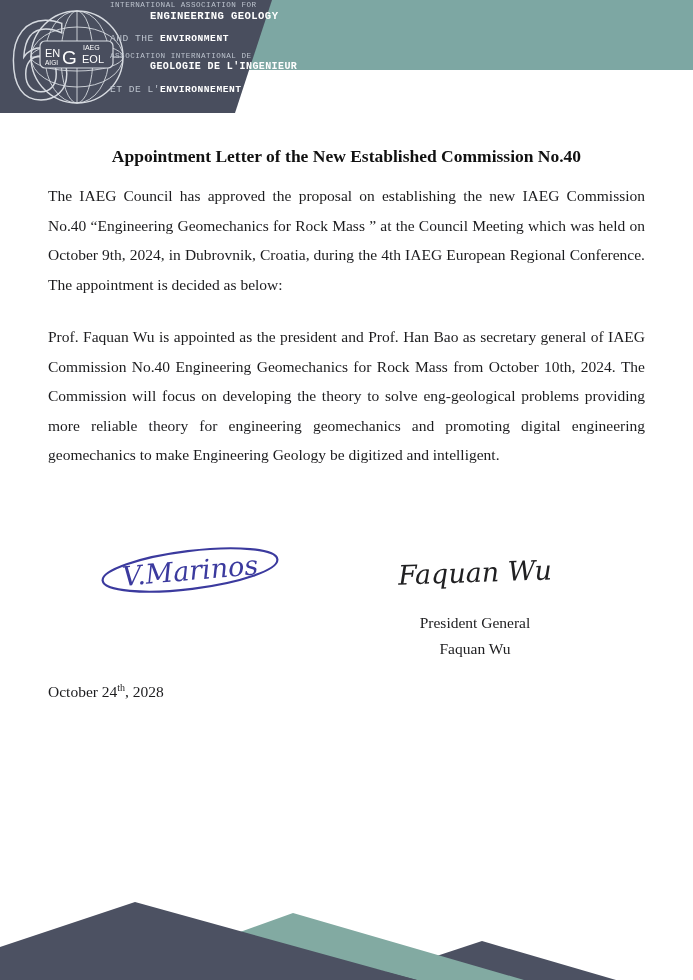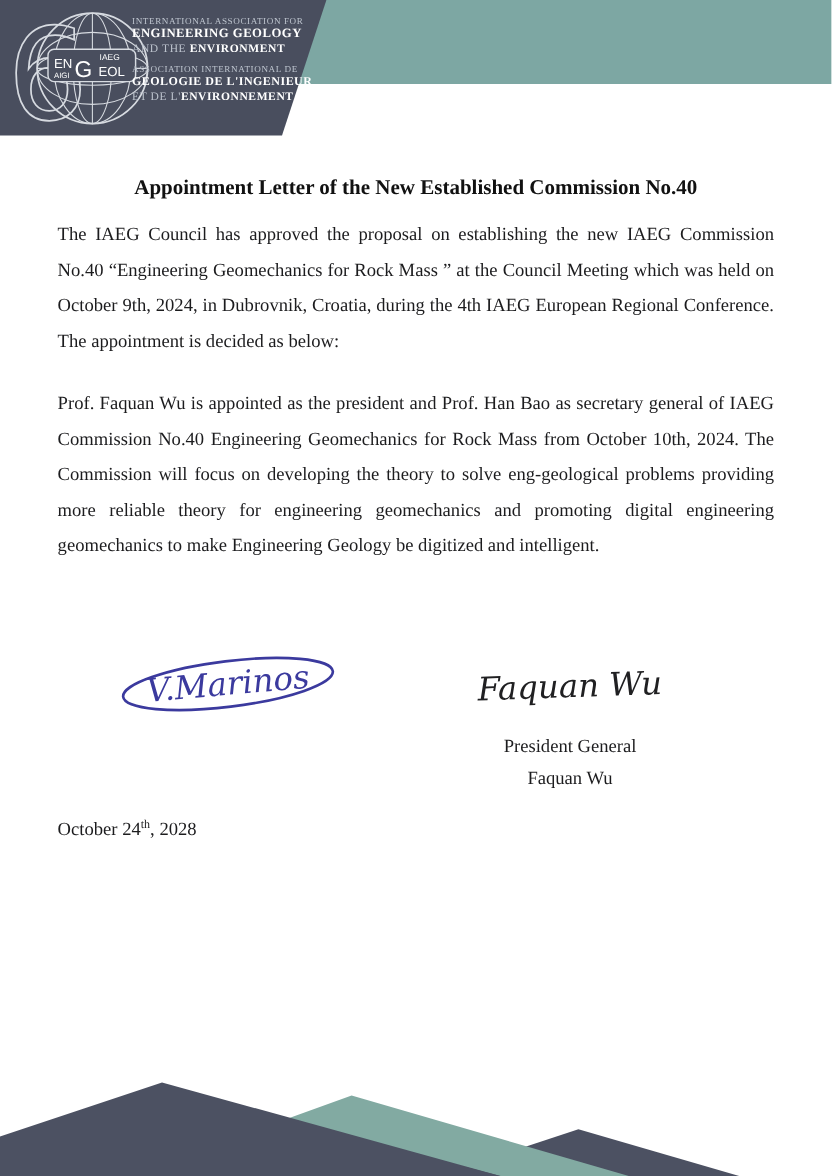--- a/index.html
+++ b/index.html
@@ -2,24 +2,24 @@
 <html><head>
 <meta charset="utf-8">
 <style>
   * { margin:0; padding:0; box-sizing:border-box; }
   html,body { width:693px; height:980px; background:#ffffff; overflow:hidden; }
   body { font-family:"Liberation Serif", serif; color:#1c1c1e; position:relative; }
 
   
   .banner { position:absolute; top:0; left:0; width:693px; height:115px; }
   .banner svg { position:absolute; top:0; left:0; }
-  .org-block { position:absolute; left:110px; top:13px; font-family:Liberation Serif, serif; }
+  .org-block { position:absolute; left:110px; top:0; font-family:Liberation Mono, monospace; }
   .org-line { color:#bcc3cd; font-size:7.6px; letter-spacing:.5px; line-height:10px; white-space:nowrap; }
-  .org-line.b1 { color:#ffffff; font-weight:bold; font-size:10.6px; letter-spacing:.4px; line-height:12px; }
-  .org-line.m1 { font-size:9.6px; line-height:12px; }
+  .org-line.b1 { color:#ffffff; font-weight:bold; font-size:10.6px; letter-spacing:.4px; line-height:12px;margin-left:40px; }
+  .org-line.m1 { font-size:9.6px; line-height:12px;margin-top:11px; }
   .org-line.m1 b { color:#ffffff; }
   .org-gap { height:6px; }
 
   
   .content { position:absolute; left:48px; width:597px; top:113px; }
   .title { margin-top:33px; text-align:center; font-weight:bold; font-size:17.5px; color:#111; }
   .para { margin-top:14px; font-size:15.5px; line-height:29.5px; text-align:justify; }
   .para.second { margin-top:23px; }
 
   

